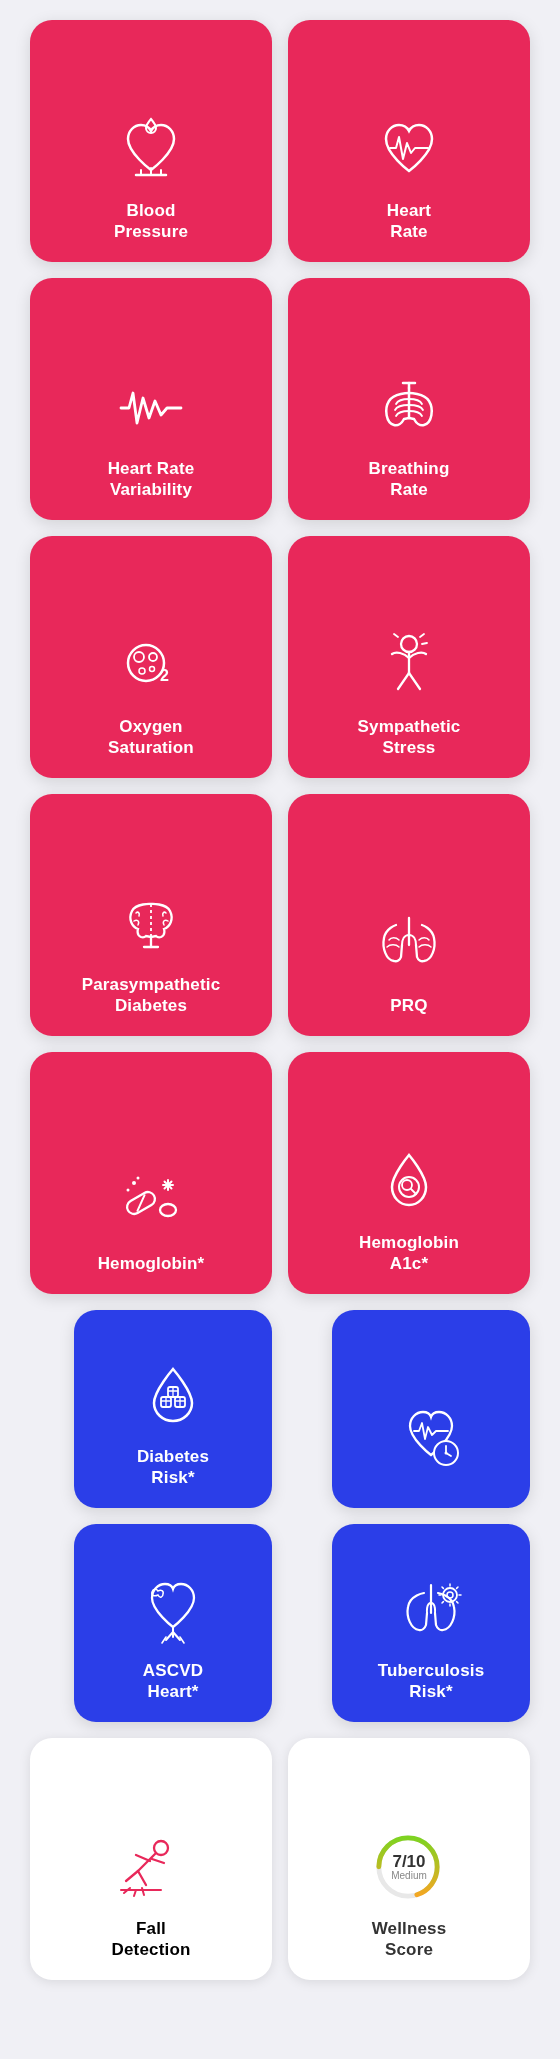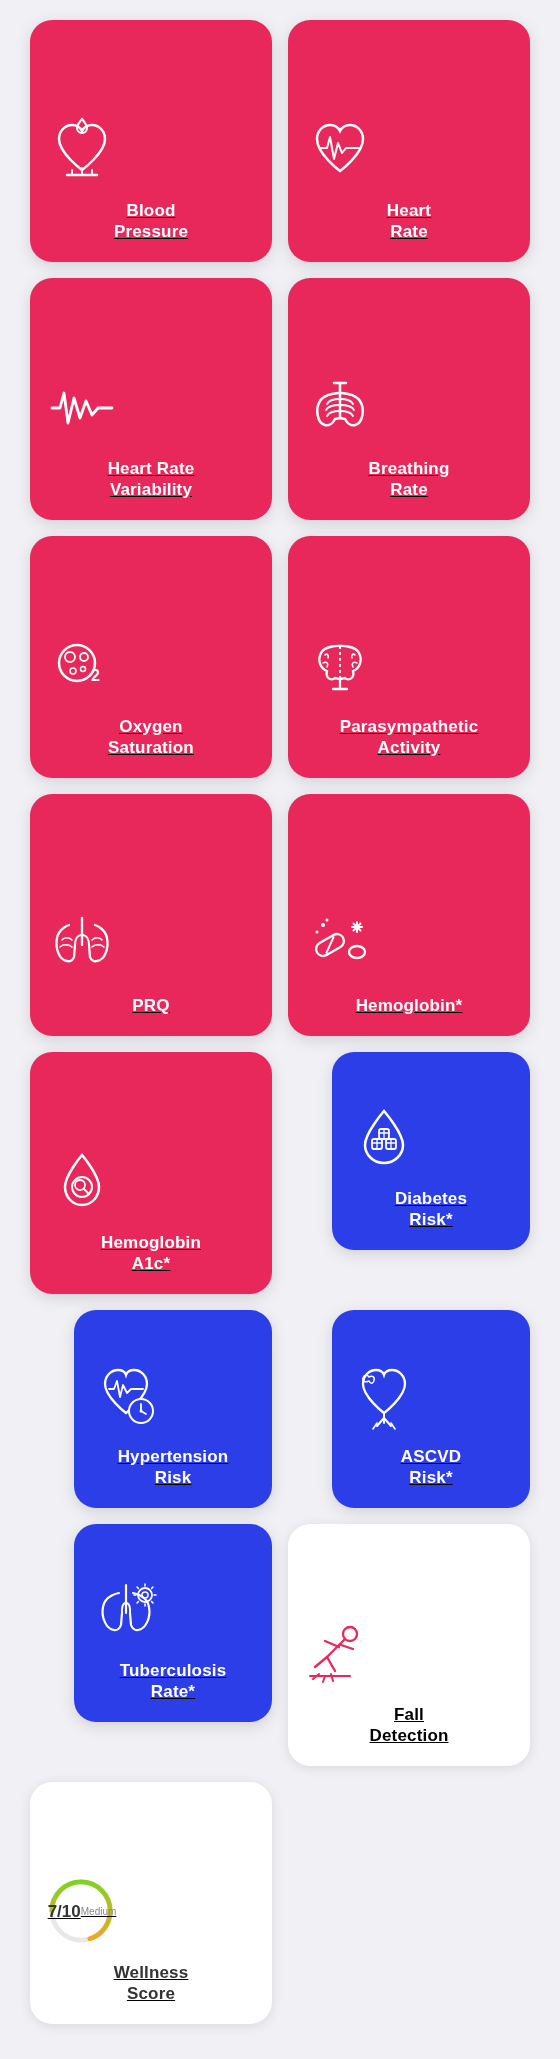--- a/index.html
+++ b/index.html
@@ -17,28 +17,28 @@
       display: grid;
       grid-template-columns: 1fr 1fr;
       gap: 16px;
       width: 100%;
       max-width: 500px;
     }
     .card {
       border-radius: 22px;
       display: flex;
       flex-direction: column;
+      align-items: center;
       justify-content: flex-end;
       padding: 16px 12px 20px;
       aspect-ratio: 1 / 1;
       cursor: pointer;
       box-shadow: 0 4px 16px rgba(0,0,0,0.13);
       position: relative;
       overflow: hidden;
-      text-decoration: underline;
     }
     .card.pink {
       background: #e8285a;
     }
     .card.blue {
       background: #2b3ee8;
       margin-left: 44px;
     }
     .card.white {
       background: #ffffff;
@@ -156,41 +156,63 @@
         <text x="44" y="50" font-size="16" font-weight="bold" fill="white" font-family="sans-serif">2</text>
 
         <circle cx="26" cy="40" r="3" stroke="white" stroke-width="1.5" fill="none"></circle>
         <circle cx="36" cy="38" r="2.5" stroke="white" stroke-width="1.5" fill="none"></circle>
       </svg>
     </div>
     <div class="card-label" style="white-space:pre-line">Oxygen
 Saturation</div>
   </div>
 
+  <div class="card pink">
+    <div class="card-icon">
+      <svg viewBox="0 0 70 70" fill="none" xmlns="http://www.w3.org/2000/svg">
+
+        <circle cx="35" cy="13" r="8" stroke="white" stroke-width="2.3" fill="none"></circle>
+
+        <path d="M35 21 L35 42" stroke="white" stroke-width="2.3" stroke-linecap="round"></path>
+
+        <path d="M35 27 C30 22 22 20 18 23" stroke="white" stroke-width="2.3" fill="none" stroke-linecap="round"></path>
+        <path d="M35 27 C40 22 48 20 52 23" stroke="white" stroke-width="2.3" fill="none" stroke-linecap="round"></path>
+
+        <path d="M35 42 L24 58" stroke="white" stroke-width="2.3" fill="none" stroke-linecap="round"></path>
+        <path d="M35 42 L46 58" stroke="white" stroke-width="2.3" fill="none" stroke-linecap="round"></path>
+
+        <line x1="46" y1="6" x2="50" y2="3" stroke="white" stroke-width="1.8" stroke-linecap="round"></line>
+        <line x1="48" y1="13" x2="53" y2="12" stroke="white" stroke-width="1.8" stroke-linecap="round"></line>
+        <line x1="24" y1="6" x2="20" y2="3" stroke="white" stroke-width="1.8" stroke-linecap="round"></line>
+      </svg>
+    </div>
+    <div class="card-label" style="white-space:pre-line">Sympathetic
+Stress</div>
+  </div>
 
   <div class="card pink">
     <div class="card-icon">
       <svg viewBox="0 0 70 70" fill="none" xmlns="http://www.w3.org/2000/svg">
 
         <path d="M35 15 C35 15 20 14 16 22 C12 30 16 38 22 40 C22 40 20 46 25 48 C28 49 30 47 30 47 L35 48 L40 47 C40 47 42 49 45 48 C50 46 48 40 48 40 C54 38 58 30 54 22 C50 14 35 15 35 15Z" stroke="white" stroke-width="2.3" fill="none"></path>
 
         <line x1="35" y1="15" x2="35" y2="48" stroke="white" stroke-width="1.8" stroke-dasharray="3,3"></line>
 
         <path d="M20 24 C22 22 24 24 23 27" stroke="white" stroke-width="1.5" fill="none" stroke-linecap="round"></path>
         <path d="M18 32 C21 30 24 32 22 36" stroke="white" stroke-width="1.5" fill="none" stroke-linecap="round"></path>
 
         <path d="M50 24 C48 22 46 24 47 27" stroke="white" stroke-width="1.5" fill="none" stroke-linecap="round"></path>
         <path d="M52 32 C49 30 46 32 48 36" stroke="white" stroke-width="1.5" fill="none" stroke-linecap="round"></path>
 
         <line x1="35" y1="48" x2="35" y2="58" stroke="white" stroke-width="2.3" stroke-linecap="round"></line>
         <line x1="28" y1="58" x2="42" y2="58" stroke="white" stroke-width="2.3" stroke-linecap="round"></line>
       </svg>
     </div>
     <div class="card-label" style="white-space:pre-line">Parasympathetic
-Activity</div>
+Diabetes</div>
   </div>
 
   <div class="card pink">
     <div class="card-icon">
       <svg viewBox="0 0 70 70" fill="none" xmlns="http://www.w3.org/2000/svg">
 
         <path d="M22 15 C22 15 12 18 10 28 C8 38 12 50 20 51 C23 52 26 50 27 47 L28 35" stroke="white" stroke-width="2.3" fill="none" stroke-linecap="round" stroke-linejoin="round"></path>
 
         <path d="M48 15 C48 15 58 18 60 28 C62 38 58 50 50 51 C47 52 44 50 43 47 L42 35" stroke="white" stroke-width="2.3" fill="none" stroke-linecap="round" stroke-linejoin="round"></path>
 
@@ -278,41 +300,39 @@
 
         <polyline points="18,28 23,28 26,20 29,36 32,24 36,32 40,28 52,28" stroke="white" stroke-width="1.8" fill="none" stroke-linecap="round" stroke-linejoin="round"></polyline>
 
         <circle cx="50" cy="50" r="12" fill="#2b3ee8" stroke="white" stroke-width="2"></circle>
 
         <line x1="50" y1="50" x2="50" y2="43" stroke="white" stroke-width="1.8" stroke-linecap="round"></line>
         <line x1="50" y1="50" x2="55" y2="53" stroke="white" stroke-width="1.8" stroke-linecap="round"></line>
         <circle cx="50" cy="50" r="1.5" fill="white"></circle>
       </svg>
     </div>
-    <div class="card-label" style="white-space:pre-line">Hypertension
-Risk</div>
   </div>
 
   <div class="card blue">
     <div class="card-icon">
       <svg viewBox="0 0 70 70" fill="none" xmlns="http://www.w3.org/2000/svg">
 
         <path d="M35 52 C35 52 14 36 14 23 C14 15 20 9 27 9 C31 9 34 11 35 14 C36 11 39 9 43 9 C50 9 56 15 56 23 C56 36 35 52 35 52Z" stroke="white" stroke-width="2.3" fill="none"></path>
 
         <line x1="35" y1="52" x2="35" y2="62" stroke="white" stroke-width="2" stroke-linecap="round"></line>
         <path d="M35 57 L28 65" stroke="white" stroke-width="2" stroke-linecap="round"></path>
         <path d="M35 57 L42 65" stroke="white" stroke-width="2" stroke-linecap="round"></path>
         <path d="M28 62 L24 68" stroke="white" stroke-width="1.6" stroke-linecap="round"></path>
         <path d="M42 62 L46 68" stroke="white" stroke-width="1.6" stroke-linecap="round"></path>
 
         <path d="M20 16 C18 13 15 14 14 17 C13 20 16 22 20 20 C22 24 25 22 25 19 C26 16 23 14 20 16Z" stroke="white" stroke-width="1.5" fill="none"></path>
       </svg>
     </div>
     <div class="card-label" style="white-space:pre-line">ASCVD
-Risk*</div>
+Heart*</div>
   </div>
 
   <div class="card blue">
     <div class="card-icon">
       <svg viewBox="0 0 70 70" fill="none" xmlns="http://www.w3.org/2000/svg">
 
         <path d="M28 18 C28 18 14 20 12 32 C10 42 15 54 23 55 C26 56 29 53 30 50 L31 38" stroke="white" stroke-width="2.2" fill="none" stroke-linecap="round"></path>
 
         <path d="M42 18 C42 18 56 20 58 32 C60 42 55 54 47 55 C44 56 41 53 40 50 L39 38" stroke="white" stroke-width="2.2" fill="none" stroke-linecap="round"></path>
 
@@ -326,21 +346,21 @@
         <line x1="45" y1="20" x2="43" y2="20" stroke="white" stroke-width="1.5" stroke-linecap="round"></line>
         <line x1="63" y1="20" x2="65" y2="20" stroke="white" stroke-width="1.5" stroke-linecap="round"></line>
         <line x1="47.4" y1="13.4" x2="46" y2="12" stroke="white" stroke-width="1.5" stroke-linecap="round"></line>
         <line x1="60.6" y1="26.6" x2="62" y2="28" stroke="white" stroke-width="1.5" stroke-linecap="round"></line>
         <line x1="47.4" y1="26.6" x2="46" y2="28" stroke="white" stroke-width="1.5" stroke-linecap="round"></line>
         <line x1="60.6" y1="13.4" x2="62" y2="12" stroke="white" stroke-width="1.5" stroke-linecap="round"></line>
         <circle cx="54" cy="20" r="3" stroke="white" stroke-width="1.5" fill="none"></circle>
       </svg>
     </div>
     <div class="card-label" style="white-space:pre-line">Tuberculosis
-Rate*</div>
+Risk*</div>
   </div>
 
   <div class="card white">
     <div class="card-icon">
       <svg viewBox="0 0 70 70" fill="none" xmlns="http://www.w3.org/2000/svg">
 
         <circle cx="45" cy="15" r="7" stroke="#e8285a" stroke-width="2.3" fill="none"></circle>
 
         <line x1="40" y1="20" x2="22" y2="38" stroke="#e8285a" stroke-width="2.3" stroke-linecap="round"></line>
 
@@ -370,21 +390,21 @@
           <circle cx="36" cy="36" r="30" stroke="#e8e8e8" stroke-width="5" fill="white"></circle>
 
           <circle cx="36" cy="36" r="30" stroke="url(#scoreGrad)" stroke-width="5" fill="none" stroke-dasharray="131.9 56.6" stroke-dashoffset="47.1" stroke-linecap="round" transform="rotate(-90 36 36)"></circle>
           <defs>
             <linearGradient id="scoreGrad" x1="0%" y1="0%" x2="100%" y2="0%">
               <stop offset="0%" stop-color="#f5a623"></stop>
               <stop offset="100%" stop-color="#7ed321"></stop>
             </linearGradient>
           </defs>
         </svg>
-        <div style="display:flex;flex-direction:row;align-items:center;z-index:1;">
+        <div style="display:flex;flex-direction:column;align-items:center;z-index:1;">
           <span style="font-size:17px;font-weight:800;color:#333;line-height:1;">7/10</span>
           <span style="font-size:10px;color:#888;line-height:1.2;">Medium</span>
         </div>
       </div>
     </div>
     <div class="card-label" style="white-space:pre-line; color:#333">Wellness
 Score</div>
   </div>
 
 </div>

